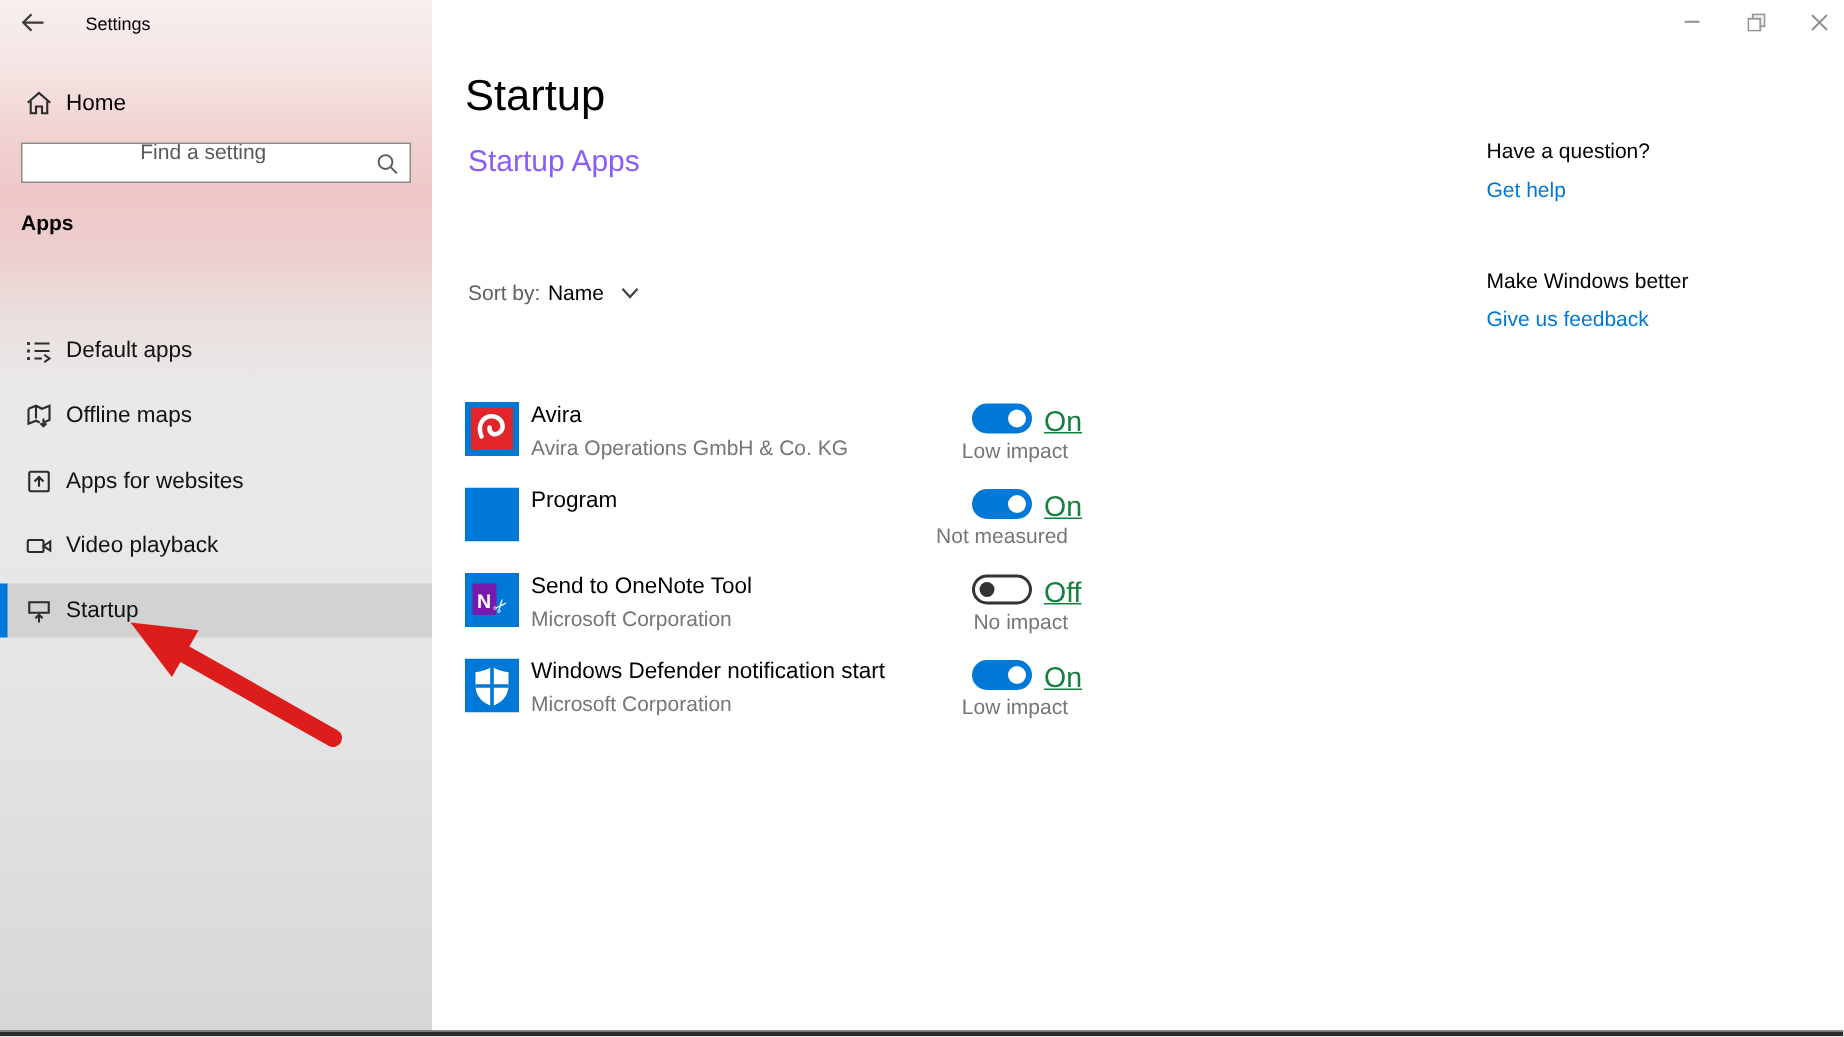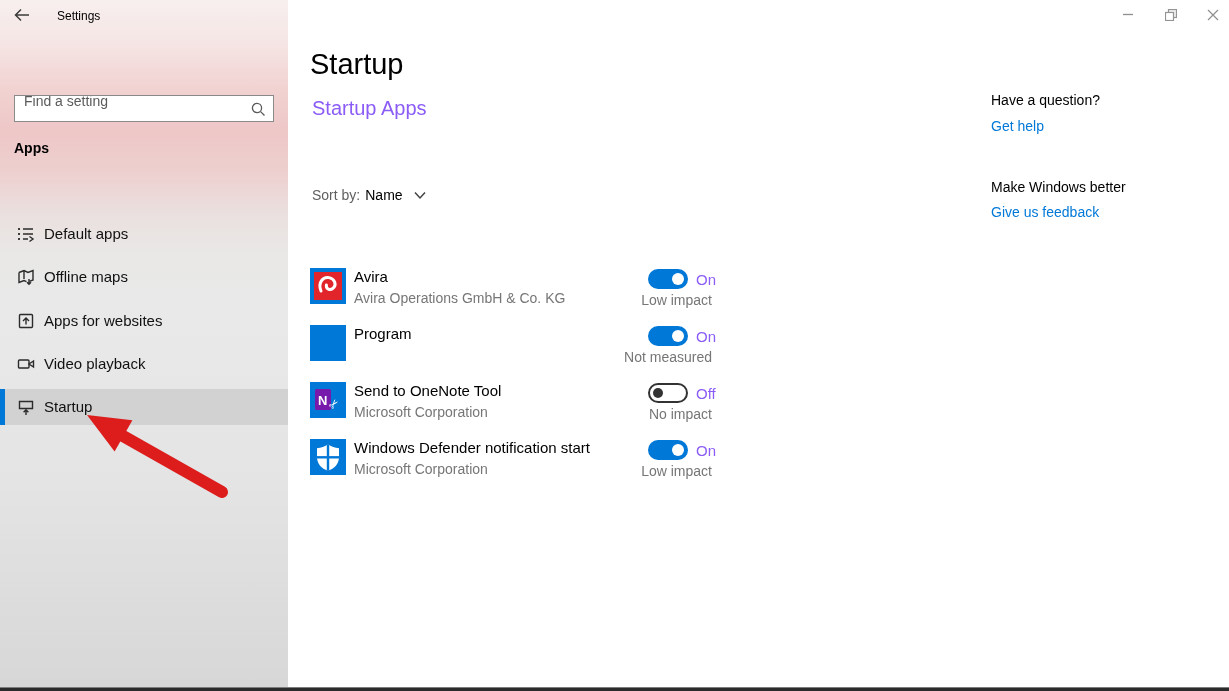--- a/index.html
+++ b/index.html
@@ -21,21 +21,21 @@
   .home-row { position:absolute; left:0; top:52px; width:288px; height:34px; }
   .home-row .nav-icon { position:absolute; left:16px; top:7px; }
   .home-row .nav-label { position:absolute; left:44px; top:0; line-height:34px; font-size:15px; color:#000; }
 
   .search-box {
     position:absolute; left:14px; top:95px; width:260px; height:27px;
     background:#fff; border:1px solid #8a8a8a;
   }
   .search-box input {
     position:absolute; left:0; top:0; width:232px; height:25px; border:0; outline:none;
-    padding:0 0 16px 9px; font-size:14px; font-family:inherit; color:#222; background:transparent;
+    padding:0 0 16px 9px; font-size:14px; font-family:inherit; color:#222; background:transparent;text-align:center;
   }
   .search-box input::placeholder { color:#5a5a5a; opacity:1; }
   .search-glyph { position:absolute; right:7px; top:5px; }
 
   .section-header { position:absolute; left:14px; top:140px; font-size:14px; font-weight:bold; color:#000; }
 
   .nav-item { position:absolute; left:0; width:288px; height:36px; cursor:pointer; }
   .nav-item .nav-icon { position:absolute; left:16px; top:8px; }
   .nav-item .nav-label { position:absolute; left:44px; top:0; line-height:36px; font-size:15px; color:#111; }
   .nav-item.selected { background:#d2d2d2; }
@@ -57,21 +57,21 @@
   .app-row { position:absolute; left:22px; width:402px; height:42px;margin-top:44px; }
   .app-tile { position:absolute; left:0; top:2px; width:36px; height:36px; }
   .app-name { position:absolute; left:44px; top:2px; font-size:15px; color:#000; white-space:nowrap; }
   .app-pub  { position:absolute; left:44px; top:24px; font-size:14px; color:#767676; white-space:nowrap; }
 
   .toggle { position:absolute; left:338px; top:3px; width:40px; height:20px; border-radius:10px; cursor:pointer; }
   .toggle.on { background:#0078d7; }
   .toggle.on .knob { position:absolute; right:4px; top:4px; width:12px; height:12px; border-radius:50%; background:#fff; }
   .toggle.off { background:transparent; border:2px solid #333; }
   .toggle.off .knob { position:absolute; left:3px; top:3px; width:10px; height:10px; border-radius:50%; background:#333; }
-  .state-label { position:absolute; left:386px; top:5px; font-size:15px; color:#8b5cf6; }
+  .state-label { position:absolute; left:386px; top:5px; font-size:19px; color:#15803d;text-decoration:underline; }
   .impact { position:absolute; left:280px; top:26px; width:122px; text-align:right; font-size:14px; color:#767676; white-space:nowrap; }
 
   
   .aside { position:absolute; left:991px; top:0; width:238px; }
   .aside-title { position:absolute; left:0; font-size:14px; color:#000; white-space:nowrap; }
   .aside-link { position:absolute; left:0; font-size:14px; color:#0078d7; cursor:pointer; white-space:nowrap; }
 
   
   .win-controls { position:absolute; right:0; top:0; height:30px; }
   .win-btn { position:absolute; top:0; width:34px; height:30px; cursor:pointer; }
@@ -92,20 +92,29 @@
       <div class="back-button">
         <span>
           <svg width="20" height="20" viewBox="0 0 20 20">
               <path d="M17 10 H4 M9 4.5 L3.5 10 L9 15.5" stroke="#3b3b3b" stroke-width="1.5" fill="none"></path>
             </svg>
         </span>
       </div>
       <div class="win-title">Settings</div>
     </div>
 
+    <div class="home-row">
+      <span class="nav-icon">
+        <svg width="20" height="20" viewBox="0 0 20 20" fill="none" stroke="#2b2b2b" stroke-width="1.4">
+          <path d="M2.5 9.5 L10 3 L17.5 9.5"></path>
+            <path d="M4.5 8.5 V16.5 H8 V12 H12 V16.5 H15.5 V8.5"></path>
+        </svg>
+      </span>
+      <span class="nav-label">Home</span>
+    </div>
 
     <div class="search-box">
       <input type="text" placeholder="Find a setting" style="">
       <span class="search-glyph">
         <svg width="16" height="16" viewBox="0 0 16 16" fill="none" stroke="#5a5a5a" stroke-width="1.3">
           <circle cx="7" cy="7" r="4.6"></circle>
             <path d="M10.6 10.6 L14.5 14.5"></path>
         </svg>
       </span>
     </div>

